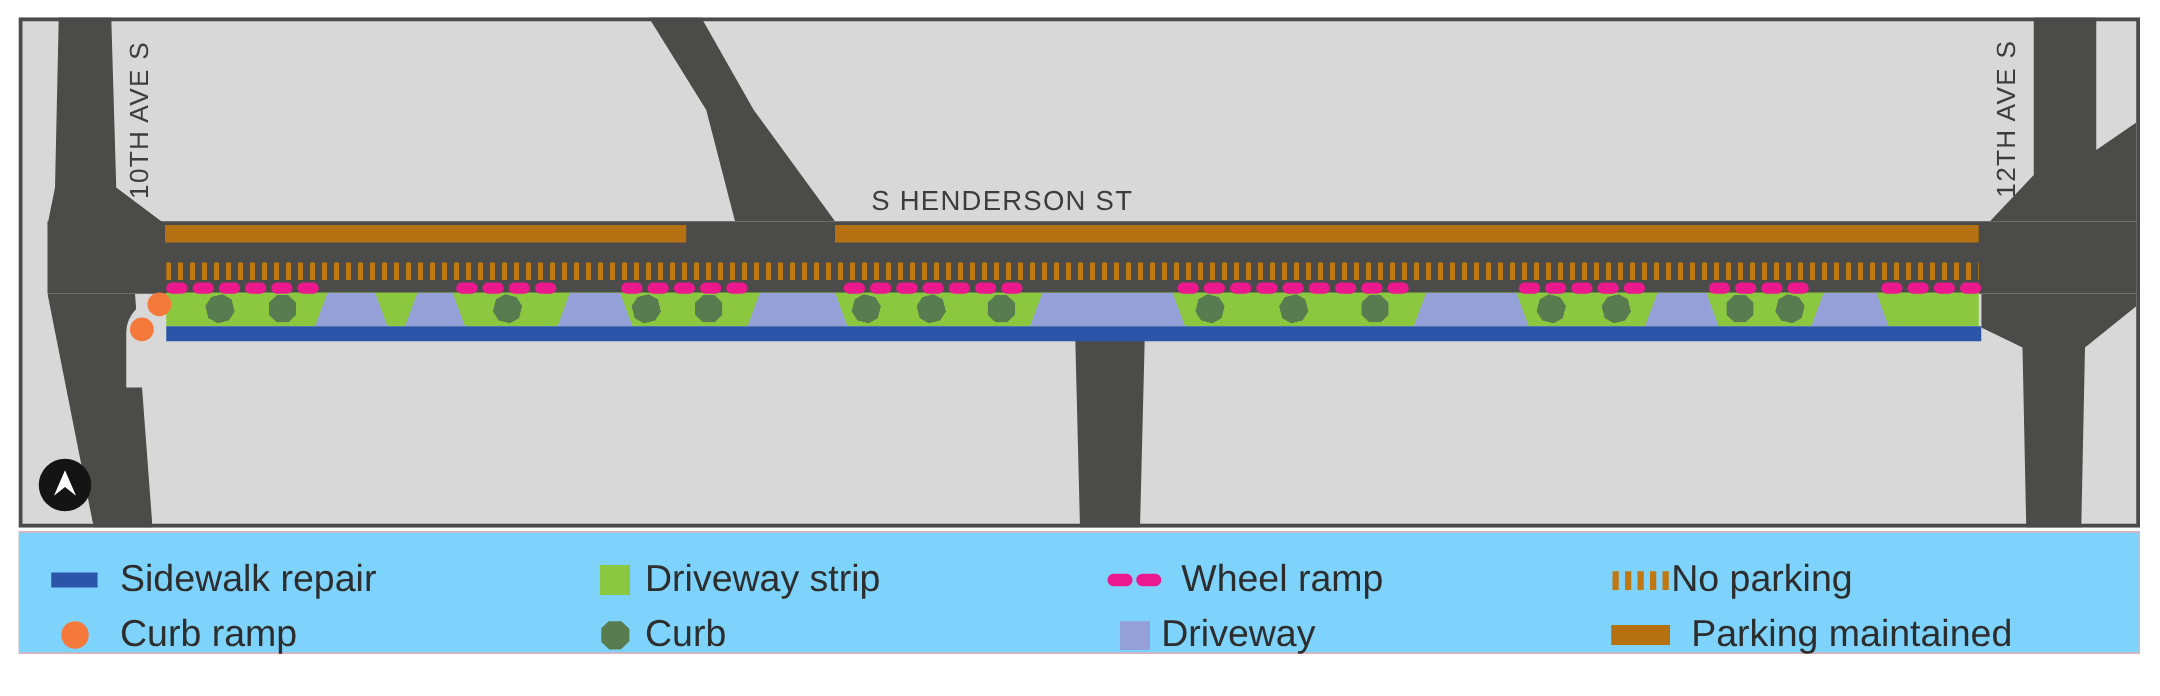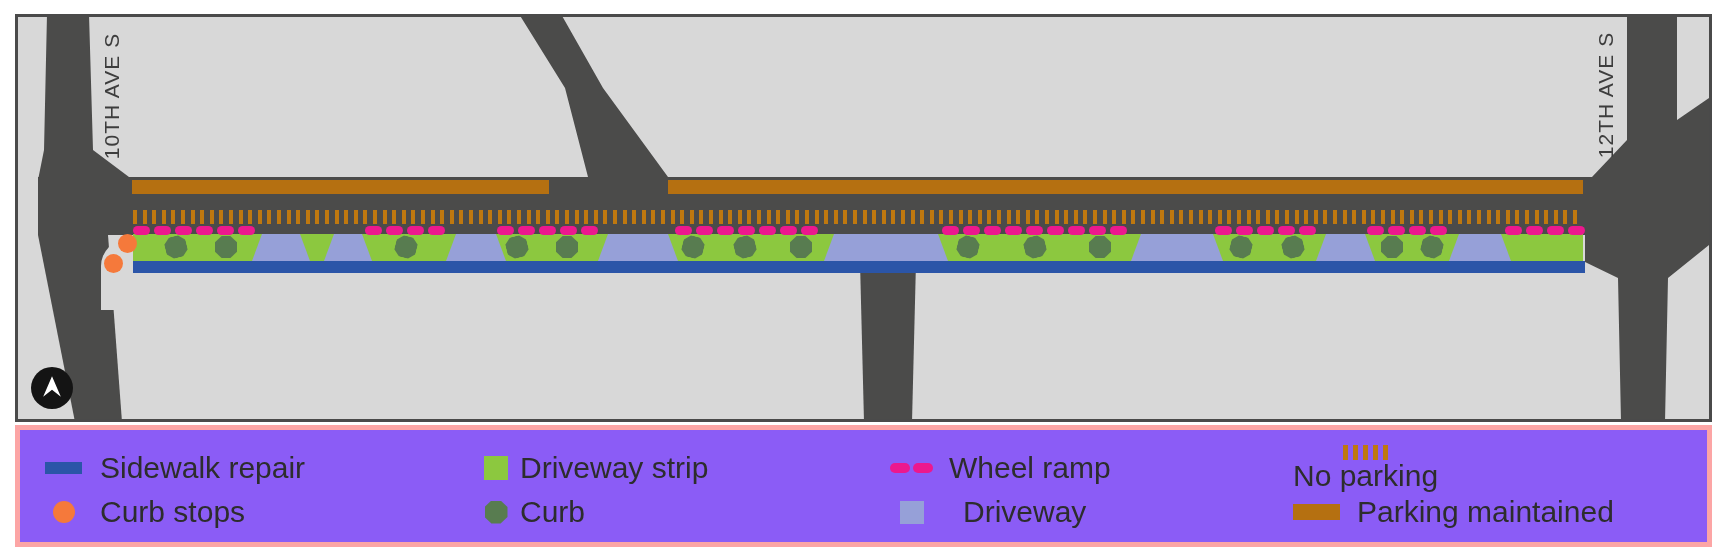--- a/index.html
+++ b/index.html
@@ -29,22 +29,22 @@
   .compass{left:31px;top:367px;width:42px;height:42px;border-radius:50%;background:#141414;z-index:30;}
   .compass-arrow{left:8px;top:7px;width:26px;height:27px;background:#ffffff;
                  clip-path:polygon(50% 8%,84% 84%,50% 58%,16% 84%);}
   
   .map-label{color:#3d3d3d;white-space:nowrap;z-index:35;}
   .street-label{left:697px;top:148px;font-size:22px;letter-spacing:1px;}
   .ave-label{font-size:21px;letter-spacing:1px;transform:translate(-50%,-50%) rotate(-90deg);}
   .ave-left{left:112px;top:96px;}
   .ave-right{left:1606px;top:95px;}
   
-  .legend{left:15px;top:425px;width:1697px;height:122px;background:#8b5cf6;
-          border:5px solid #fca5a5;box-sizing:border-box;z-index:50;}
+  .legend{left:15px;top:425px;width:1697px;height:98px;background:#7dd3fc;
+          border:1px solid #fca5a5;box-sizing:border-box;z-index:50;}
   .lg-item{position:absolute;display:flex;align-items:center;transform:translateY(-50%);}
   .lg-label{font-size:30px;color:#2d2d2d;line-height:1;white-space:nowrap;}
   .swbox{display:flex;align-items:center;justify-content:center;flex:none;}
   .sw-sidewalk{width:37px;height:12px;background:#2b55a8;}
   .sw-ramp{width:22px;height:22px;border-radius:50%;background:#f5793b;}
   .sw-planting{width:24px;height:24px;background:#8cc83f;}
   .sw-tree{width:23px;height:23px;background:#587c50;
            clip-path:polygon(30% 0,70% 0,100% 28%,100% 72%,70% 100%,30% 100%,0 72%,0 28%);}
   .sw-pill{width:20px;height:10px;border-radius:5px;background:#ec188e;margin-right:3px;}
   .sw-pill:last-child{margin-right:0;}
@@ -68,20 +68,21 @@
   <div class="abs road" style="clip-path:polygon(1585px 235px,1709px 235px,1709px 245px,1668px 278px,1665px 422px,1621px 422px,1618px 278px,1585px 262px);"></div>
   <div class="abs road" style="clip-path:polygon(860px 262px,916px 262px,912px 422px,864px 422px);"></div>
 
   <div class="abs corner-patch"></div>
 
   <div class="abs compass">
     <div class="abs compass-arrow"></div>
   </div>
 
   <div class="abs map-label ave-label ave-left">10TH AVE S</div>
+  <div class="abs map-label street-label">S HENDERSON ST</div>
   <div class="abs map-label ave-label ave-right">12TH AVE S</div>
 
   <div class="abs parking-seg" style="left: 132px; width: 417px;"></div>
     <div class="abs parking-seg" style="left: 668px; width: 915px;"></div>
     <div class="abs ticks" style="left: 133px; width: 1450px;"></div>
     <div class="abs planting" style="left: 133px; width: 1450px;"></div>
     <div class="abs driveway" style="left: 252px; width: 58px;"></div>
     <div class="abs driveway" style="left: 324px; width: 48px;"></div>
     <div class="abs driveway" style="left: 446px; width: 60px;"></div>
     <div class="abs driveway" style="left: 598px; width: 80px;"></div>
@@ -157,21 +158,21 @@
     <div class="lg-item" style="left:25px;top:38px;gap:18px;">
       <span class="swbox" style="width:37px;">
           <span class="sw-sidewalk"></span>
         </span>
       <span class="lg-label">Sidewalk repair</span>
     </div>
     <div class="lg-item" style="left:25px;top:82px;gap:18px;">
       <span class="swbox" style="width:37px;">
           <span class="sw-ramp"></span>
         </span>
-      <span class="lg-label">Curb stops</span>
+      <span class="lg-label">Curb ramp</span>
     </div>
 
     <div class="lg-item" style="left:464px;top:38px;gap:12px;">
       <span class="swbox" style="width:24px;">
           <span class="sw-planting"></span>
         </span>
       <span class="lg-label">Driveway strip</span>
     </div>
     <div class="lg-item" style="left:464px;top:82px;gap:12px;">
       <span class="swbox" style="width:24px;">
@@ -180,28 +181,28 @@
       <span class="lg-label">Curb</span>
     </div>
 
     <div class="lg-item" style="left:870px;top:38px;gap:16px;">
       <span class="swbox" style="width:43px;">
           <span class="sw-pill"></span>
           <span class="sw-pill"></span>
         </span>
       <span class="lg-label">Wheel ramp</span>
     </div>
-    <div class="lg-item" style="left:870px;top:82px;gap:30px;">
+    <div class="lg-item" style="left:870px;top:82px;gap:0;">
       <span class="swbox" style="width:43px;">
           <span class="sw-driveway"></span>
         </span>
       <span class="lg-label">Driveway</span>
     </div>
 
-    <div class="lg-item" style="left:1273px;top:38px;gap:1px;flex-direction:column;">
+    <div class="lg-item" style="left:1273px;top:38px;gap:1px;">
       <span class="swbox" style="width:47px;">
           <span class="sw-tick"></span>
           <span class="sw-tick"></span>
           <span class="sw-tick"></span>
           <span class="sw-tick"></span>
           <span class="sw-tick"></span>
         </span>
       <span class="lg-label">No parking</span>
     </div>
     <div class="lg-item" style="left:1273px;top:82px;gap:17px;">

